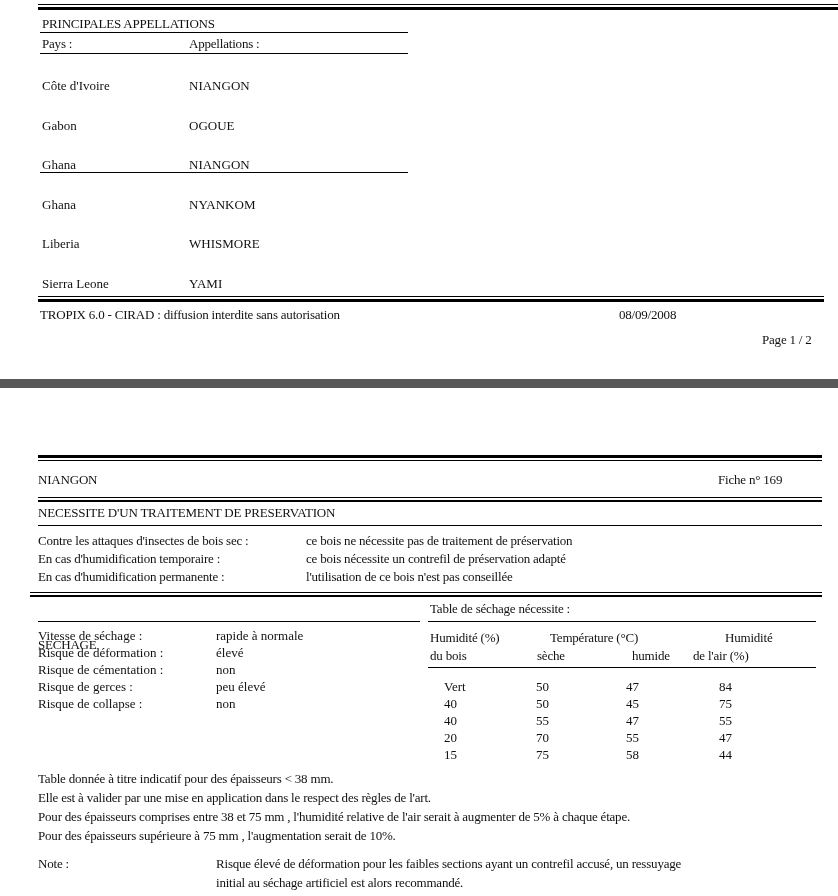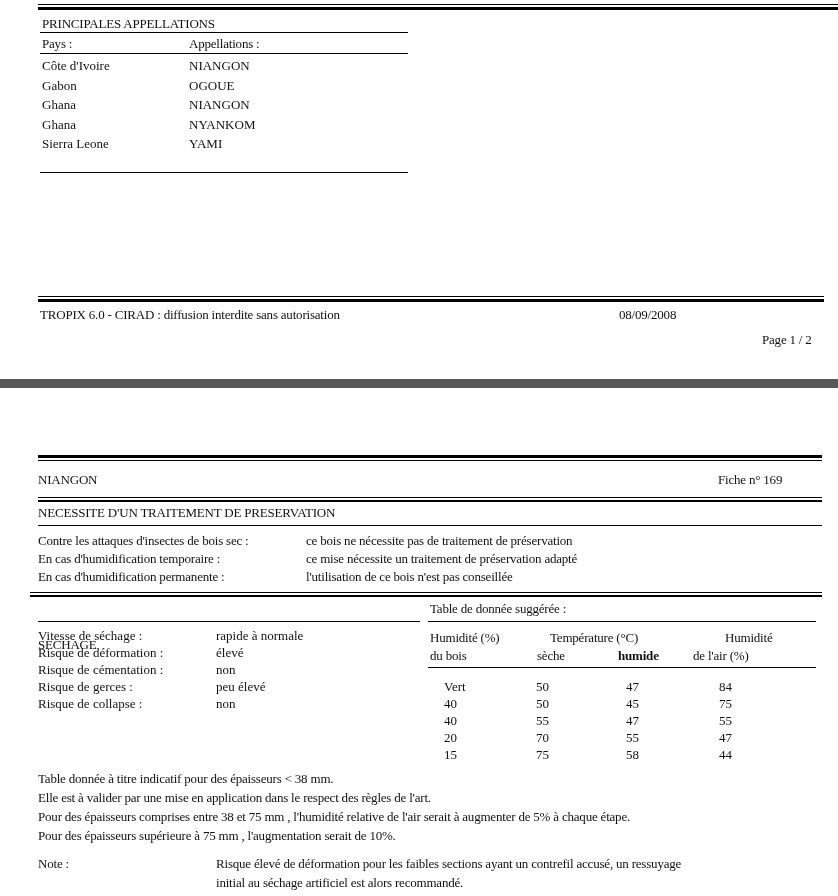--- a/index.html
+++ b/index.html
@@ -7,21 +7,21 @@
     width: 838px; height: 896px; overflow: hidden; position: relative;
     background: #ffffff; color: #111;
     font-family: "Liberation Serif", "DejaVu Serif", serif;
     font-size: 13px;
   }
   .abs { position: absolute; white-space: nowrap; }
   .hl { position: absolute; background: #000; }
   .txt { position: absolute; white-space: nowrap; line-height: 19px; font-size: 13px; letter-spacing: -0.2px; }
   .grey-bar { position: absolute; left: 0; width: 838px; top: 379px; height: 9px; background: #585858; }
   .col { position: absolute; }
-  .row { height: 19.5px; line-height: 19.5px; white-space: nowrap; }
+  .row { height: 19.5px; line-height: 19.5px; white-space: nowrap; margin-top: 20px; }
   .drow { height: 17px; line-height: 17px; white-space: nowrap; }
 </style>
 </head>
 <body>
 
 <div>
 
   <div class="hl" style="left:38px; width:800px; top:4px; height:1px;"></div>
   <div class="hl" style="left:38px; width:800px; top:7px; height:3px;"></div>
 
@@ -41,20 +41,24 @@
           <span class="abs" style="left:0">Gabon</span>
           <span class="abs" style="left:147px">OGOUE</span>
         </div>
       <div class="row" style="position:relative;">
           <span class="abs" style="left:0">Ghana</span>
           <span class="abs" style="left:147px">NIANGON</span>
         </div>
       <div class="row" style="position:relative;">
           <span class="abs" style="left:0">Ghana</span>
           <span class="abs" style="left:147px">NYANKOM</span>
+        </div>
+      <div class="row" style="position:relative;">
+          <span class="abs" style="left:0">Liberia</span>
+          <span class="abs" style="left:147px">WHISMORE</span>
         </div>
       <div class="row" style="position:relative;">
           <span class="abs" style="left:0">Sierra Leone</span>
           <span class="abs" style="left:147px">YAMI</span>
         </div>
     </div>
     <div class="hl" style="left:40px; width:368px; top:172px; height:1px;"></div>
   </div>
 
   <div>
@@ -78,31 +82,31 @@
   <div class="hl" style="left:38px; width:784px; top:497px; height:1px;"></div>
   <div class="hl" style="left:38px; width:784px; top:500px; height:2px;"></div>
 
   <div>
     <div class="txt" style="left:38px; top:503px;">NECESSITE D'UN TRAITEMENT DE PRESERVATION</div>
     <div class="hl" style="left:38px; width:784px; top:525px; height:1px;"></div>
 
     <div class="txt" style="left:38px; top:531px;">Contre les attaques d'insectes de bois sec :</div>
     <div class="txt" style="left:306px; top:531px;">ce bois ne nécessite pas de traitement de préservation</div>
     <div class="txt" style="left:38px; top:549px;">En cas d'humidification temporaire :</div>
-    <div class="txt" style="left:306px; top:549px;">ce mise nécessite un traitement de préservation adapté</div>
+    <div class="txt" style="left:306px; top:549px;">ce bois nécessite un contrefil de préservation adapté</div>
     <div class="txt" style="left:38px; top:567px;">En cas d'humidification permanente :</div>
     <div class="txt" style="left:306px; top:567px;">l'utilisation de ce bois n'est pas conseillée</div>
   </div>
 
   <div class="hl" style="left:30px; width:792px; top:592px; height:1px;"></div>
   <div class="hl" style="left:30px; width:792px; top:595px; height:2px;"></div>
 
   <div>
     <div class="txt" style="left:38px; top:599px;margin-top:36px;">SECHAGE</div>
-    <div class="txt" style="left:430px; top:599px;">Table de donnée suggérée :</div>
+    <div class="txt" style="left:430px; top:599px;">Table de séchage nécessite :</div>
     <div class="hl" style="left:38px; width:382px; top:621px; height:1px;"></div>
     <div class="hl" style="left:428px; width:388px; top:621px; height:1px;"></div>
 
     <div class="col" style="left:38px; top:627px; width:360px;">
       <div class="drow" style="position:relative;">
           <span class="abs" style="left:0">Vitesse de séchage :</span>
           <span class="abs" style="left:178px">rapide à normale</span>
         </div>
       <div class="drow" style="position:relative;">
           <span class="abs" style="left:0">Risque de déformation :</span>
@@ -120,21 +124,21 @@
           <span class="abs" style="left:0">Risque de collapse :</span>
           <span class="abs" style="left:178px">non</span>
         </div>
     </div>
 
     <div>
       <div class="txt" style="left:430px; top:628px;">Humidité (%)</div>
       <div class="txt" style="left:430px; top:646px;">du bois</div>
       <div class="txt" style="left:550px; top:628px;">Température (°C)</div>
       <div class="txt" style="left:537px; top:646px;">sèche</div>
-      <div class="txt" style="left:618px; top:646px;font-weight:bold;">humide</div>
+      <div class="txt" style="left:632px; top:646px;">humide</div>
       <div class="txt" style="left:725px; top:628px;">Humidité</div>
       <div class="txt" style="left:693px; top:646px;">de l'air  (%)</div>
       <div class="hl" style="left:428px; width:388px; top:667px; height:1px;"></div>
 
       <div class="col" style="left:444px; top:678px; width:360px;">
         <div class="drow" style="position:relative;">
             <span class="abs" style="left:0">Vert</span>
             <span class="abs" style="left:92px">50</span>
             <span class="abs" style="left:182px">47</span>
             <span class="abs" style="left:275px">84</span>

